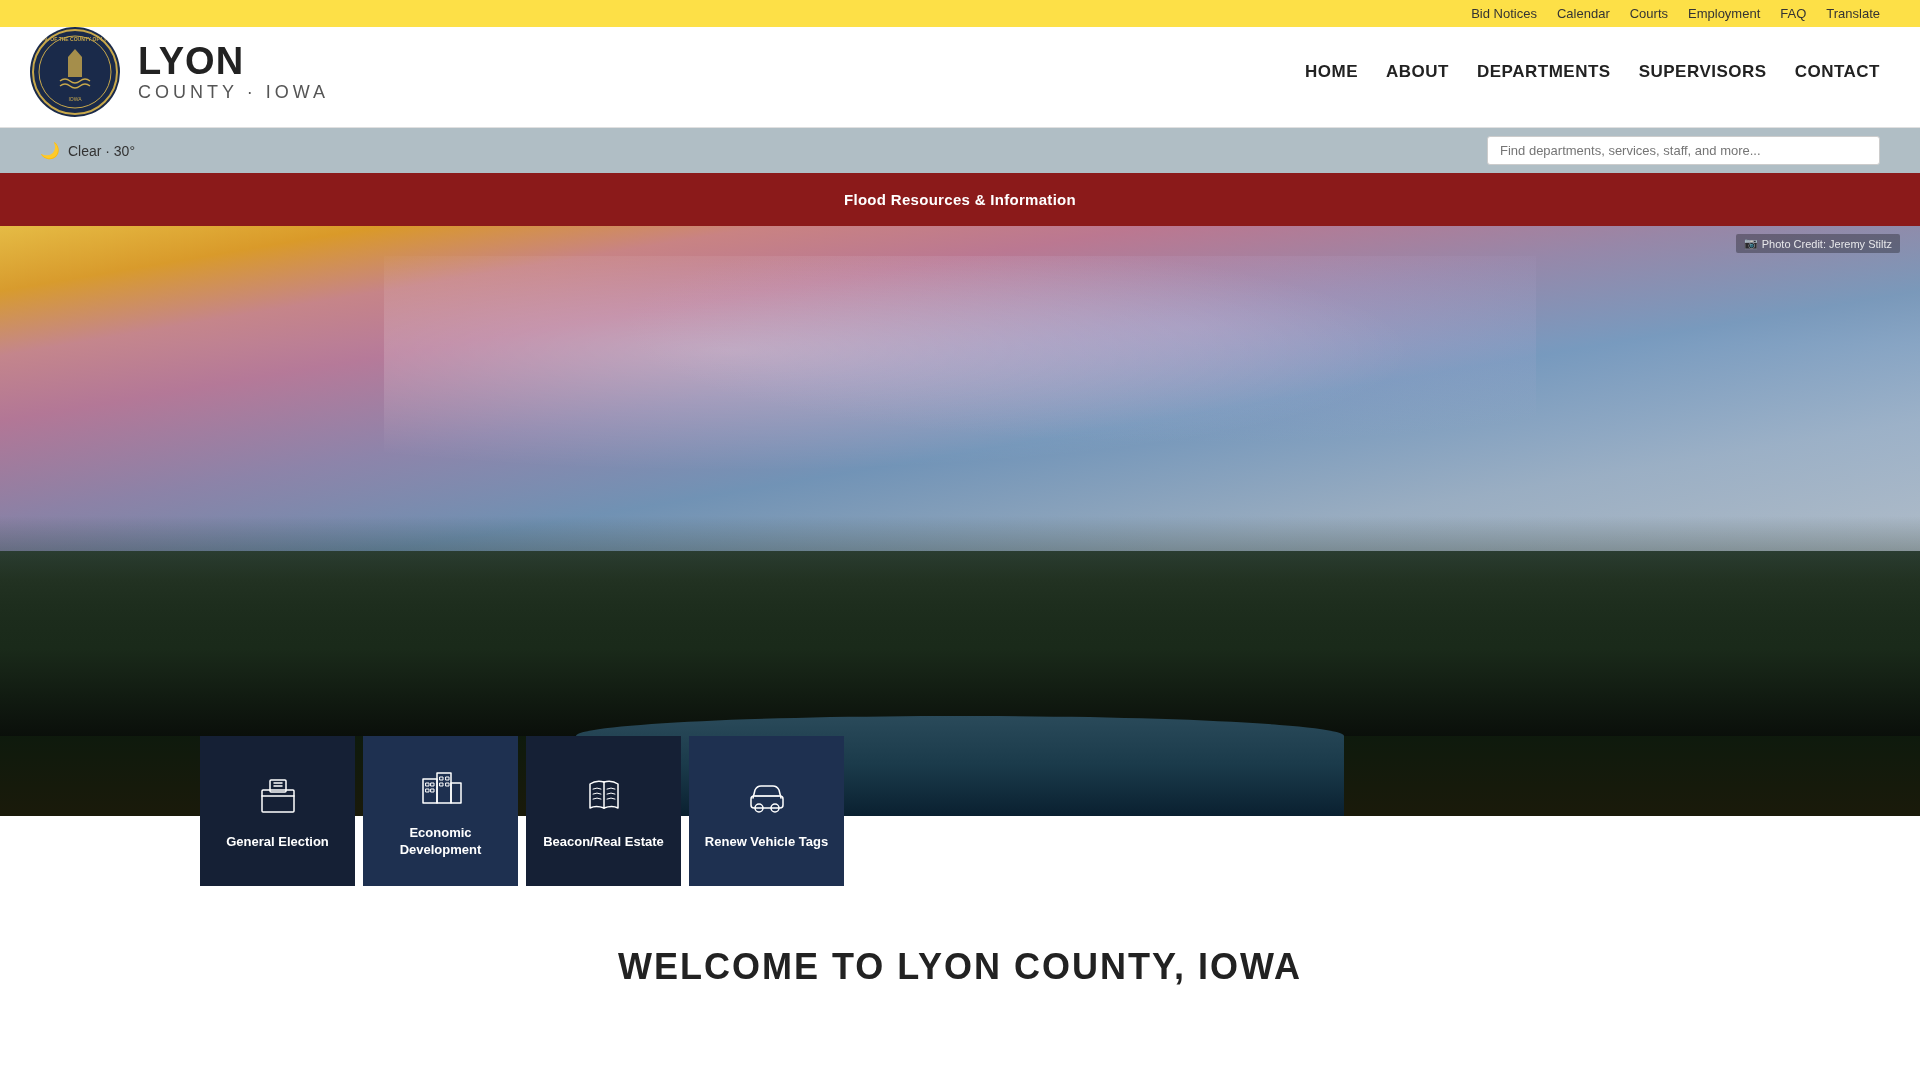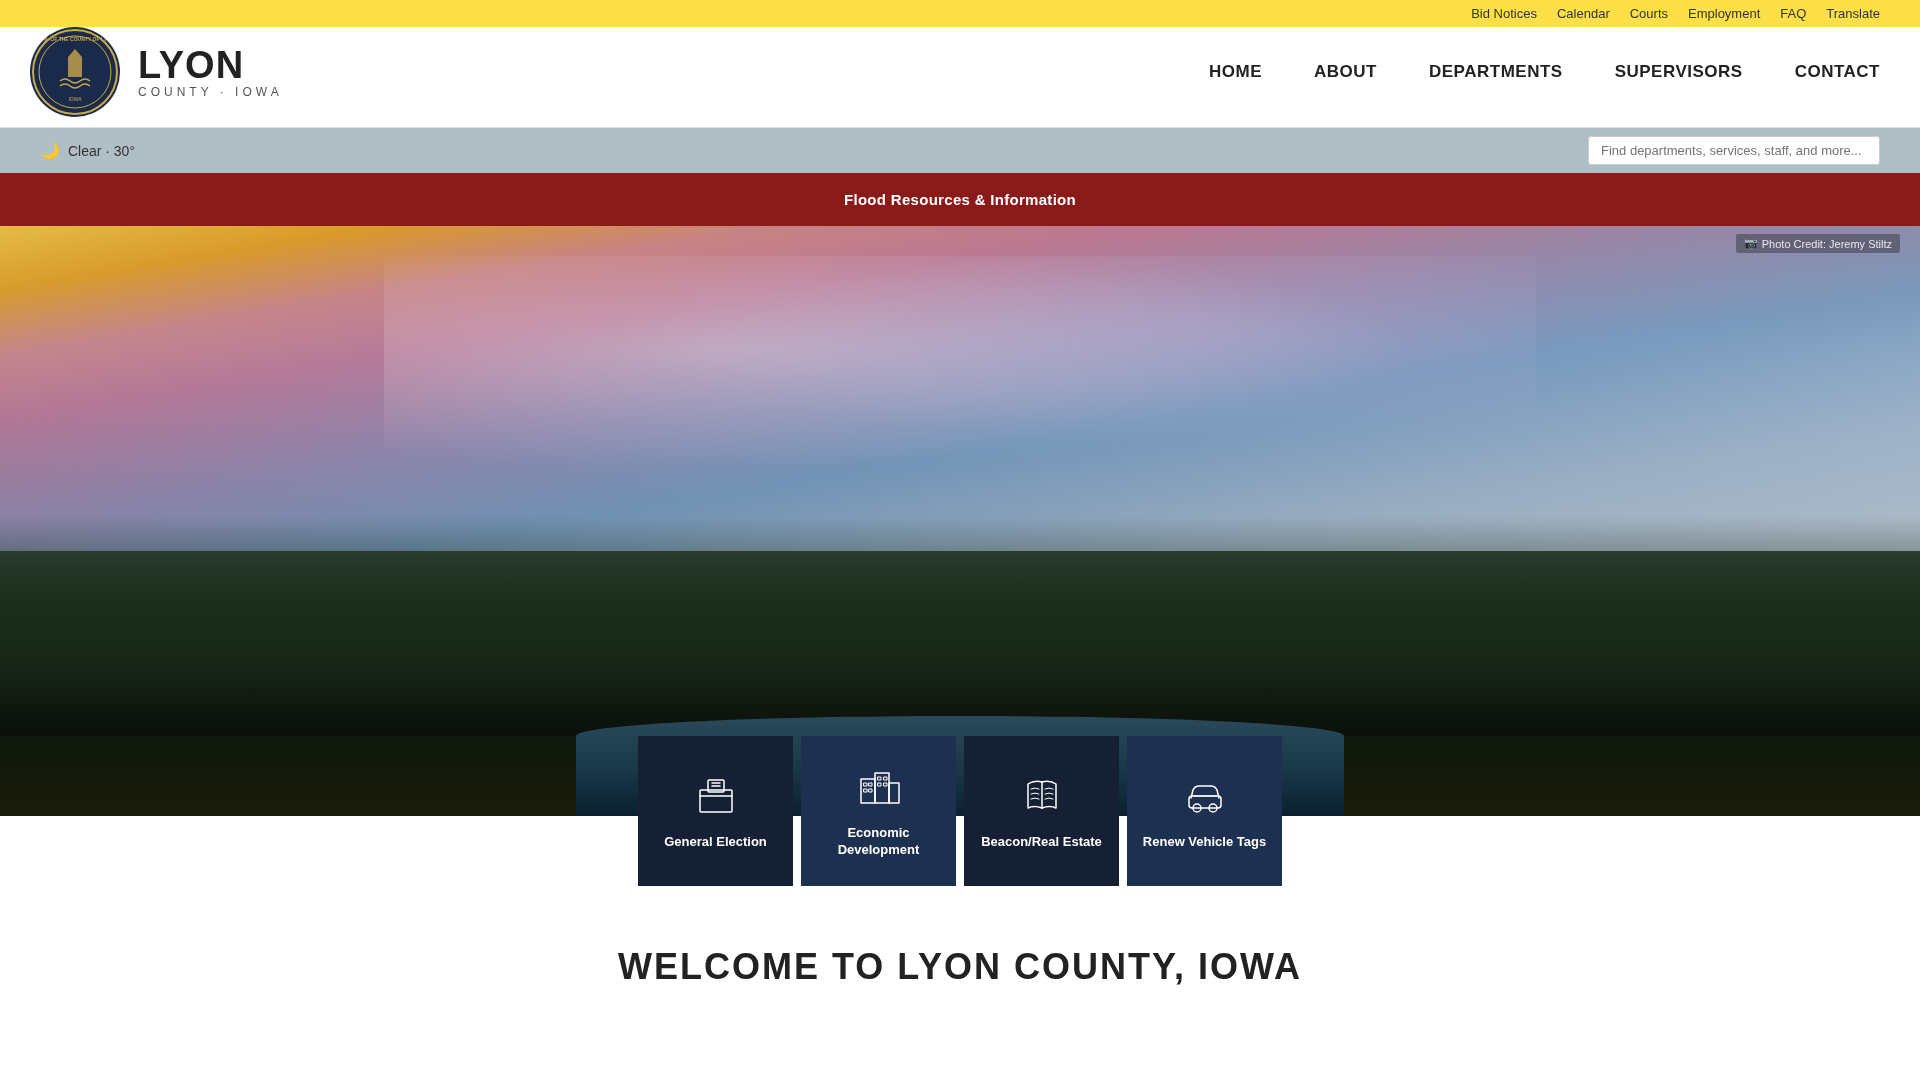--- a/index.html
+++ b/index.html
@@ -55,33 +55,33 @@
       flex-direction: column;
       line-height: 1.1;
     }
     .logo-text .lyon {
       font-size: 38px;
       font-weight: 900;
       color: #222;
       letter-spacing: 1px;
     }
     .logo-text .county-iowa {
-      font-size: 12px;
+      font-size: 18px;
       color: #555;
       letter-spacing: 4px;
       font-weight: 400;
       text-transform: uppercase;
       text-align: center;
     }
 
     
     .main-nav {
       display: flex;
       align-items: center;
-      gap: 52px;
+      gap: 28px;
       margin-left: 20px;
     }
     .main-nav a {
       font-size: 17px;
       font-weight: 700;
       color: #222;
       text-decoration: none;
       letter-spacing: 0.5px;
       cursor: pointer;
     }
@@ -96,21 +96,21 @@
     }
     .weather-info {
       display: flex;
       align-items: center;
       gap: 8px;
       color: #333;
       font-size: 14px;
     }
     .weather-icon { font-size: 16px; }
     .search-input {
-      width: 292px;
+      width: 393px;
       padding: 6px 12px;
       border: 1px solid #ccc;
       border-radius: 3px;
       font-size: 13px;
       color: #666;
       background: #fff;
     }
 
     
     .alert-banner {
@@ -198,21 +198,21 @@
       left: 30%;
       right: 30%;
       height: 100px;
       background: linear-gradient(to bottom, #2a4a5a 0%, #1a3a4a 50%, #0a2030 100%);
       border-radius: 50% 50% 0 0 / 20px 20px 0 0;
     }
 
     
     .quick-links {
       display: flex;
-      justify-content: center;
+      justify-content: flex-start;
       gap: 8px;
       padding: 0 200px;
       margin-top: -80px;
       position: relative;
       z-index: 10;
     }
     .quick-link-item {
       background: #1a2a4a;
       color: #fff;
       width: 155px;

